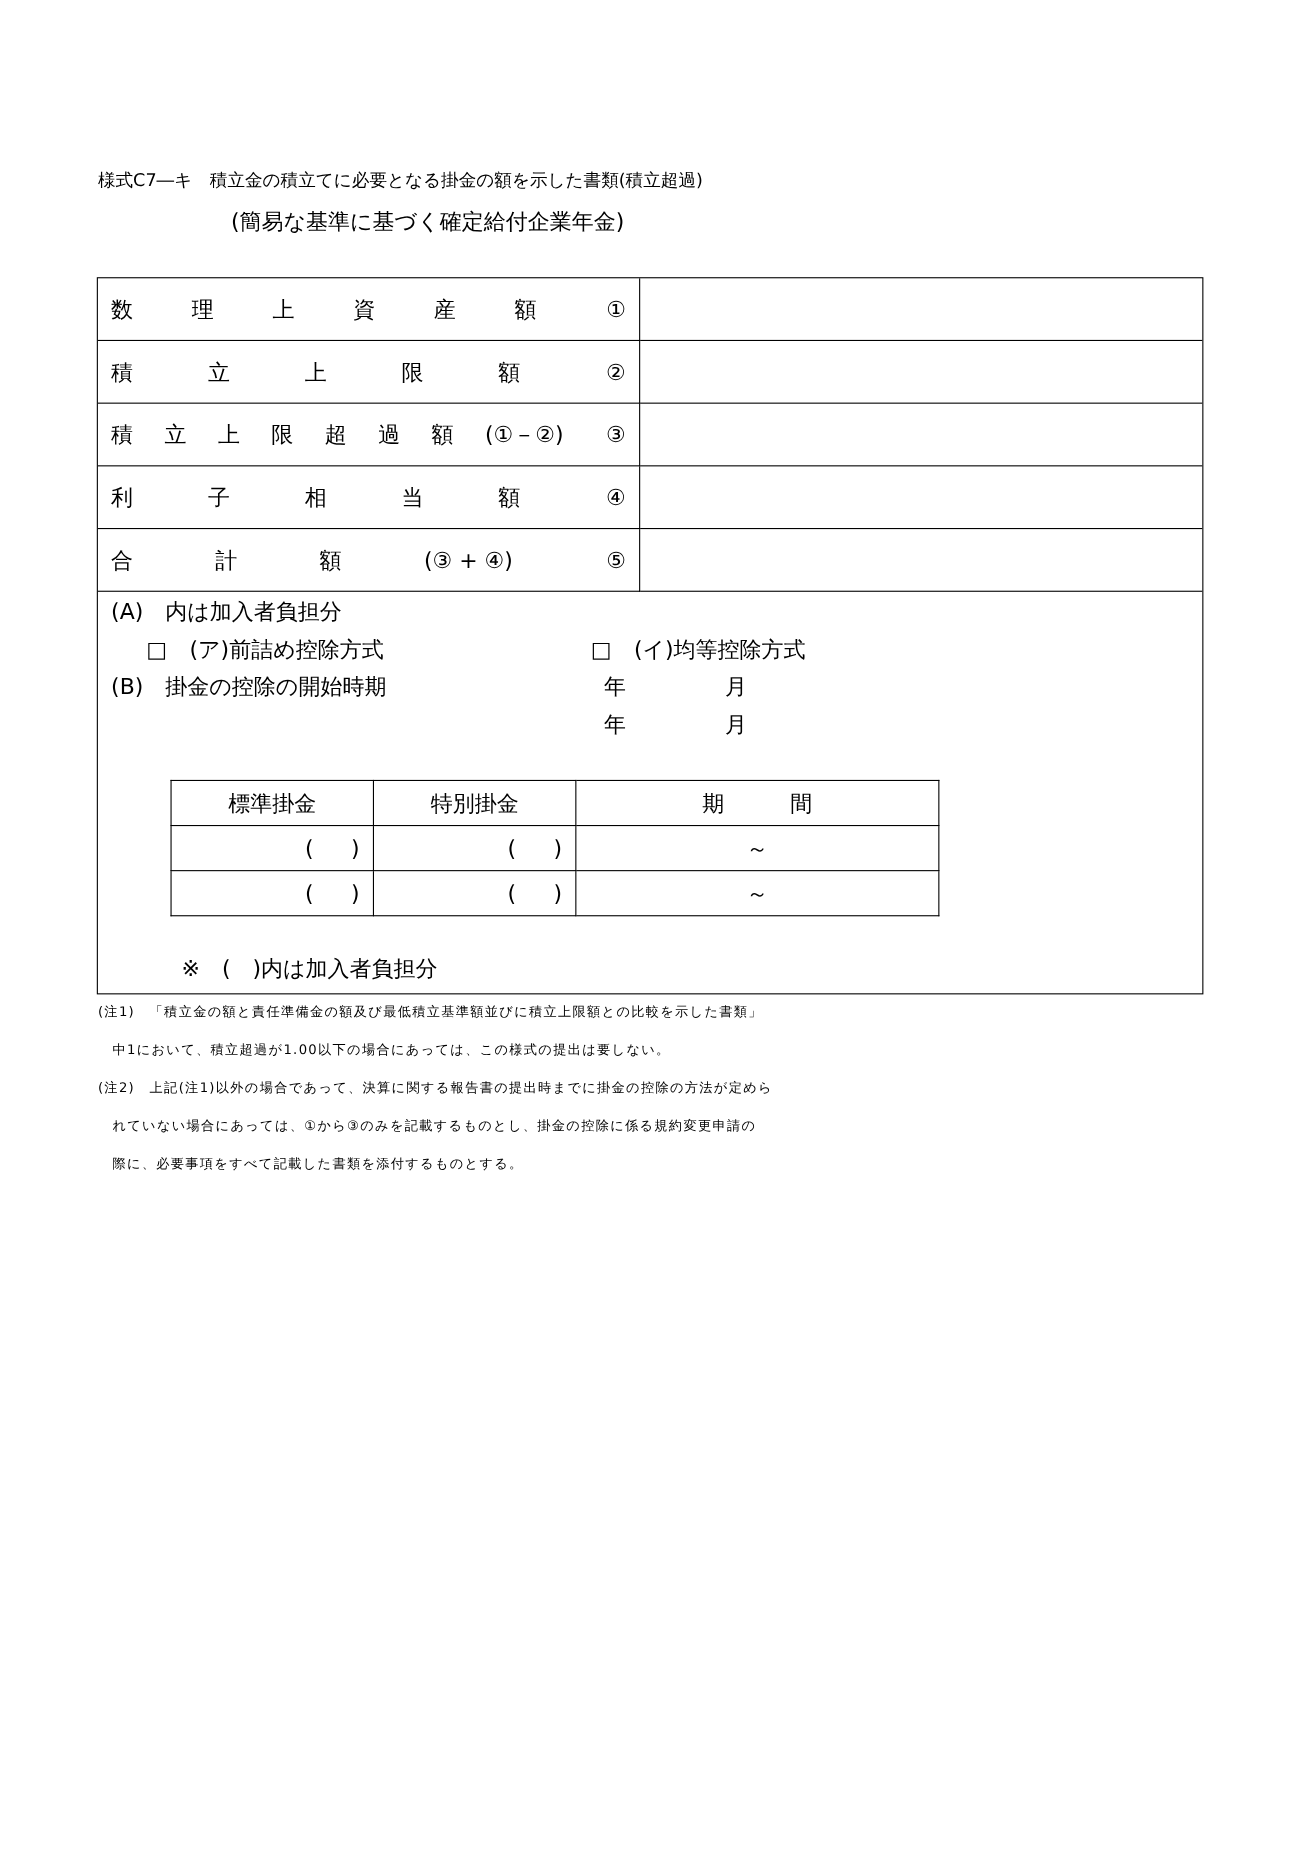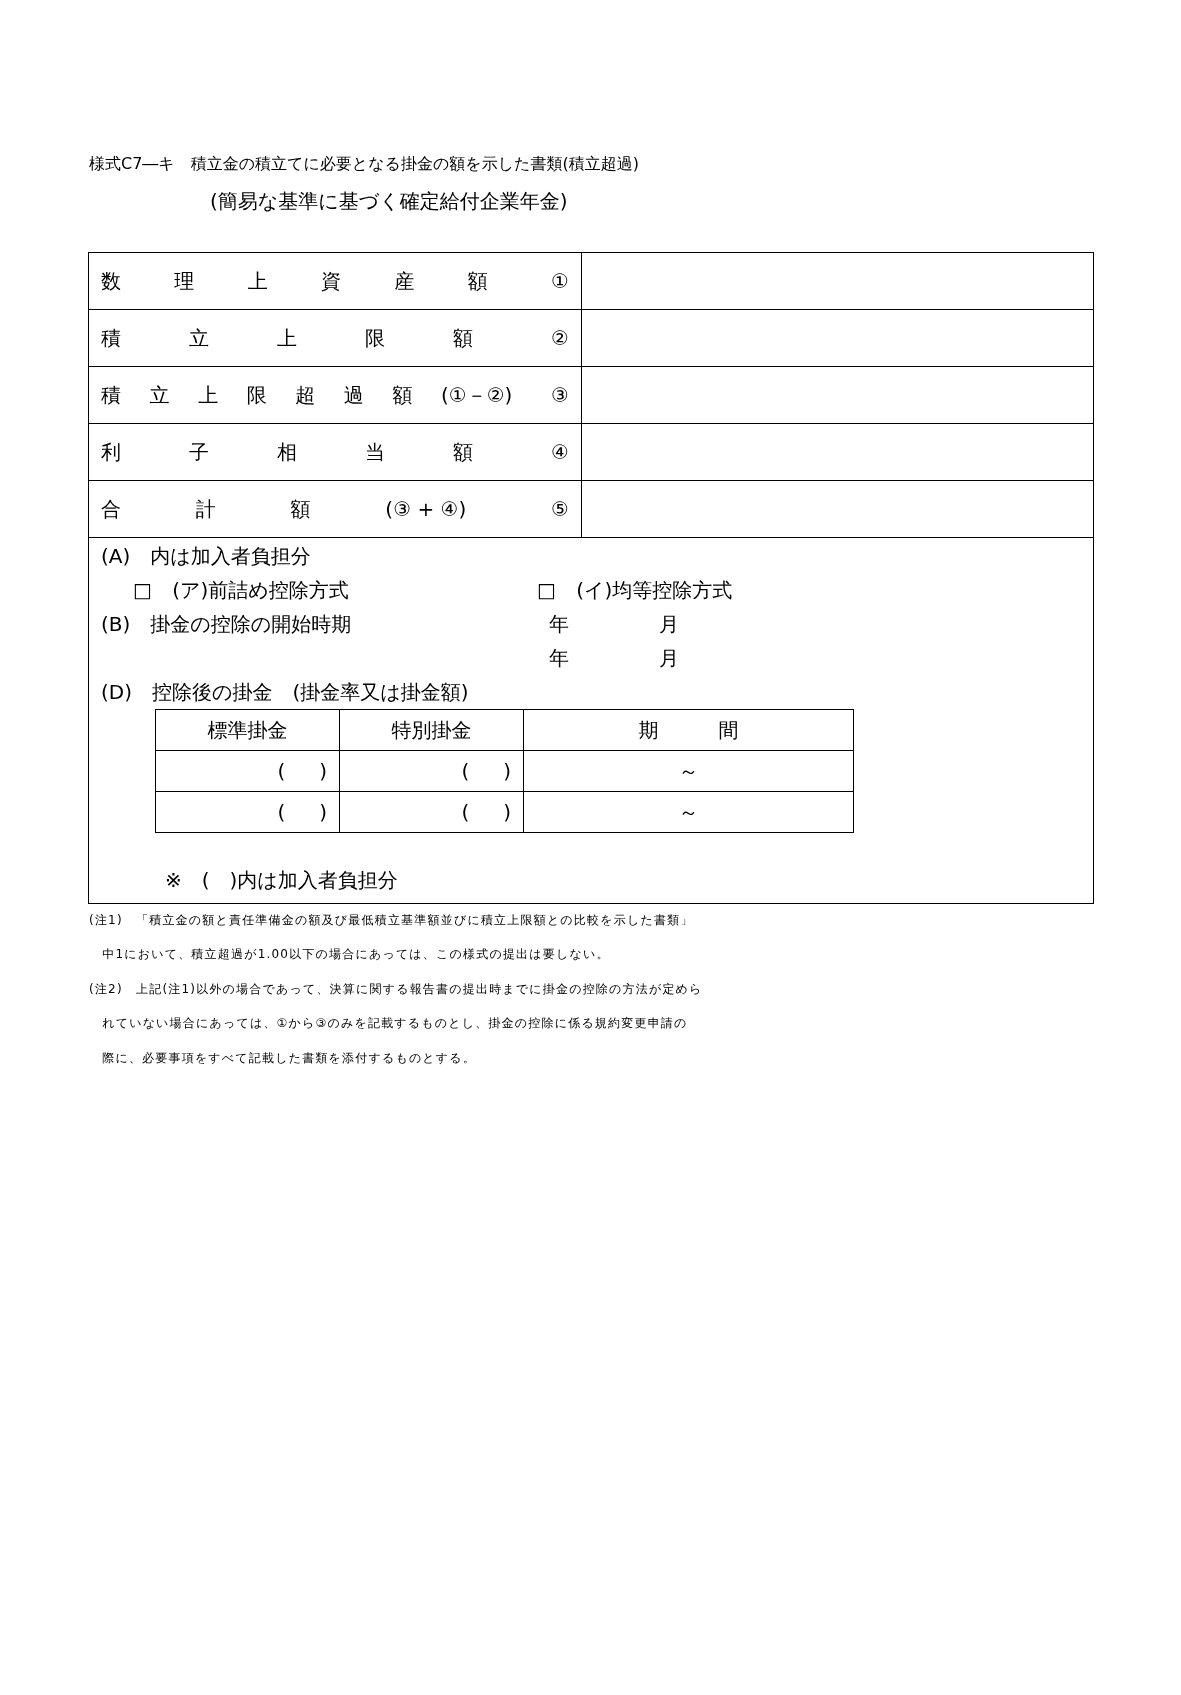--- a/index.html
+++ b/index.html
@@ -116,21 +116,20 @@
     <span style="margin-left:14px;">(イ)均等控除方式</span>
   </div>
 
   <div class="sec" style="left:12px; top:358px;">(B)　掛金の控除の開始時期</div>
   <div class="sec" style="left:460px; top:358px;">年</div>
   <div class="sec" style="left:570px; top:358px;">月</div>
 
   <div class="sec" style="left:460px; top:392px;">年</div>
   <div class="sec" style="left:570px; top:392px;">月</div>
 
-  <div class="sec" style="left:12px; top:426px;">(D)　控除後の掛金　(掛金率又は掛金額)</div>
 
   <table class="subtable">
     <tbody>
         <tr>
       <td class="c1">標準掛金</td>
       <td class="c2">特別掛金</td>
       <td class="c3">期　　　間</td>
     </tr>
     <tr>
       <td>

